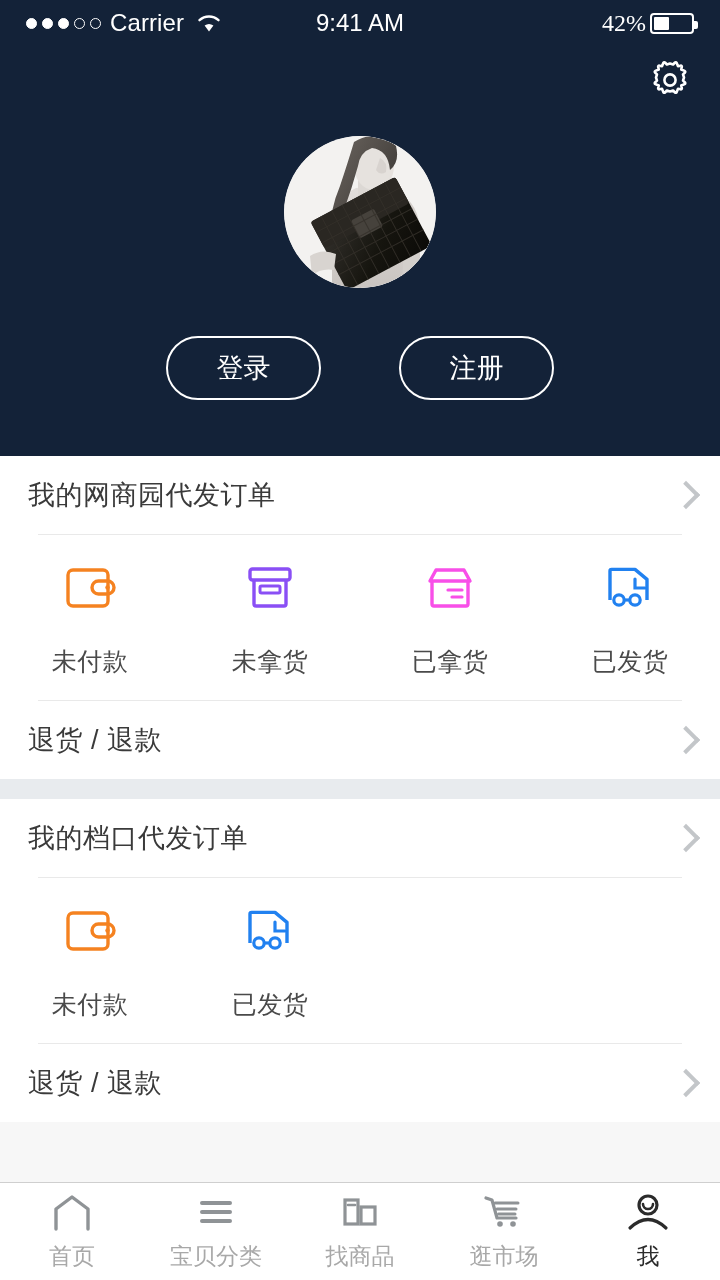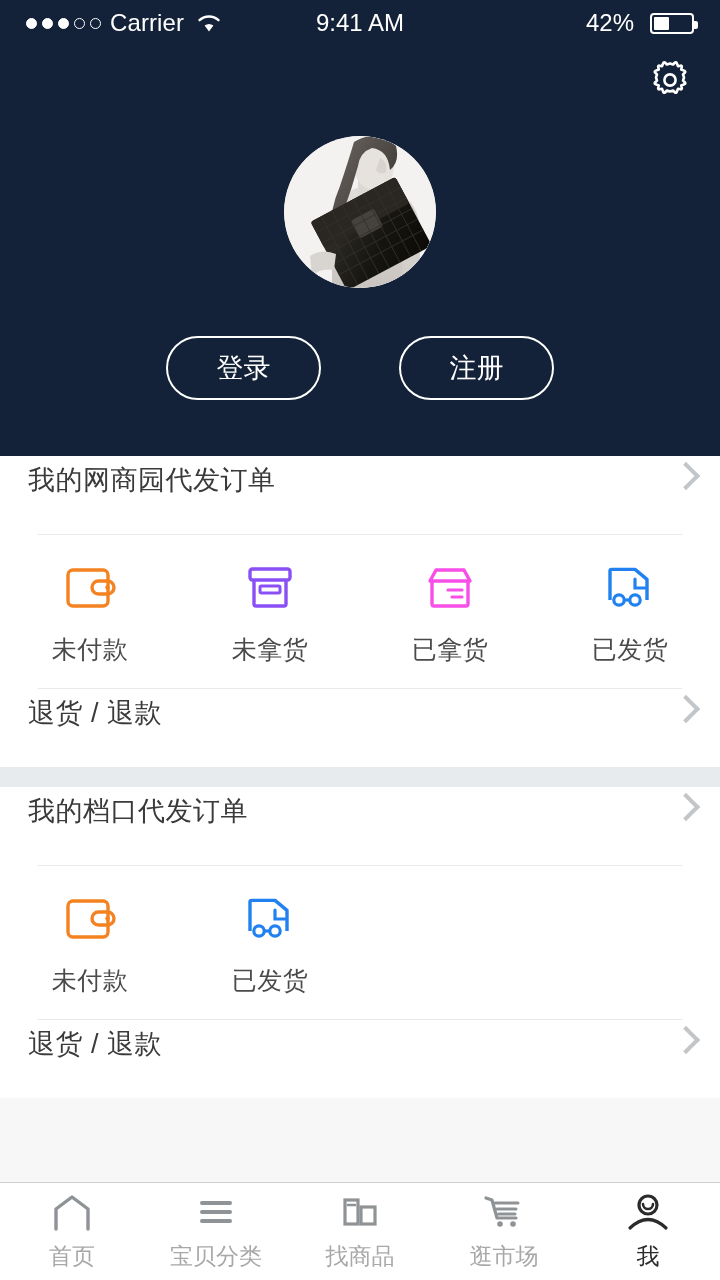--- a/index.html
+++ b/index.html
@@ -31,21 +31,21 @@
   .sig-dots i { width:11px; height:11px; border-radius:50%; display:block;
                 border:1.6px solid #ffffff; background:#ffffff; }
   .sig-dots i.off { background:transparent; }
   .carrier { font-size:24px; letter-spacing:.1px; font-weight:400; }
   .wifi { width:26px; height:20px; position:relative; display:inline-block; margin-left:3px;}
   .sb-center {
     position:absolute; left:0; right:0; top:0; height:46px;
     display:flex; align-items:center; justify-content:center;
     font-size:24px; font-weight:500; pointer-events:none;
   }
-  .sb-right { margin-left:auto; display:flex; align-items:center; gap:16px; }
+  .sb-right { margin-left:auto; display:flex; align-items:center; gap:4px;font-family:Liberation Serif, serif; }
   .batt-pct { font-size:24px; }
   .batt {
     width:44px; height:21px; border:2px solid #fff; border-radius:4px;
     position:relative; display:flex; align-items:center; padding:2px;
   }
   .batt:after{ content:""; position:absolute; right:-6px; top:6px; width:4px; height:8px;
                background:#fff; border-radius:0 2px 2px 0;}
   .batt .fill{ height:100%; width:42%; background:#fff; border-radius:1px;}
 
   
@@ -75,41 +75,41 @@
     display:flex; align-items:center; justify-content:center;
     background:transparent; cursor:pointer;
     font-family:Liberation Serif, serif;
   }
 
   
   .card { background:#ffffff; width:100%; }
   .gap { height:20px; background:#e8ebee; width:100%; }
 
   .row-header {
-    height:78px; display:flex; align-items:flex-start;
+    height:78px; display:flex; align-items:center;
     padding:6px 28px; cursor:pointer; position:relative;
   }
   .row-title { font-size:27px; color:#3a3a3a; letter-spacing:.5px; }
   .chev {
     margin-left:auto; width:16px; height:28px; position:relative;
   }
   .chev:before{
     content:""; position:absolute; left:0; top:4px;
     width:16px; height:16px;
     border-top:4px solid #c3c6c9; border-right:4px solid #c3c6c9;
     transform:rotate(45deg);
   }
   .hr { height:1px; background:#e9e9e9; margin:0 38px; }
 
   .icon-row { display:flex; padding:26px 0 22px 0; }
   .icon-cell {
     width:25%; display:flex; flex-direction:column;
     align-items:center; gap:20px; cursor:pointer;
   }
-  .icon-cell .lbl { font-size:25px; color:#4a4a4a; letter-spacing:.5px; }
+  .icon-cell .lbl { font-size:25px; color:#4a4a4a; letter-spacing:.5px;margin-top:12px; }
   .icon-box { width:58px; height:52px; display:flex; align-items:center; justify-content:center; }
 
   
   .tabbar {
     position:absolute; bottom:0; left:0; width:100%; height:98px;
     background:#ffffff; display:flex;
     border-top:1px solid #cfcfcf;
   }
   .tab {
     flex:1; display:flex; flex-direction:column;

